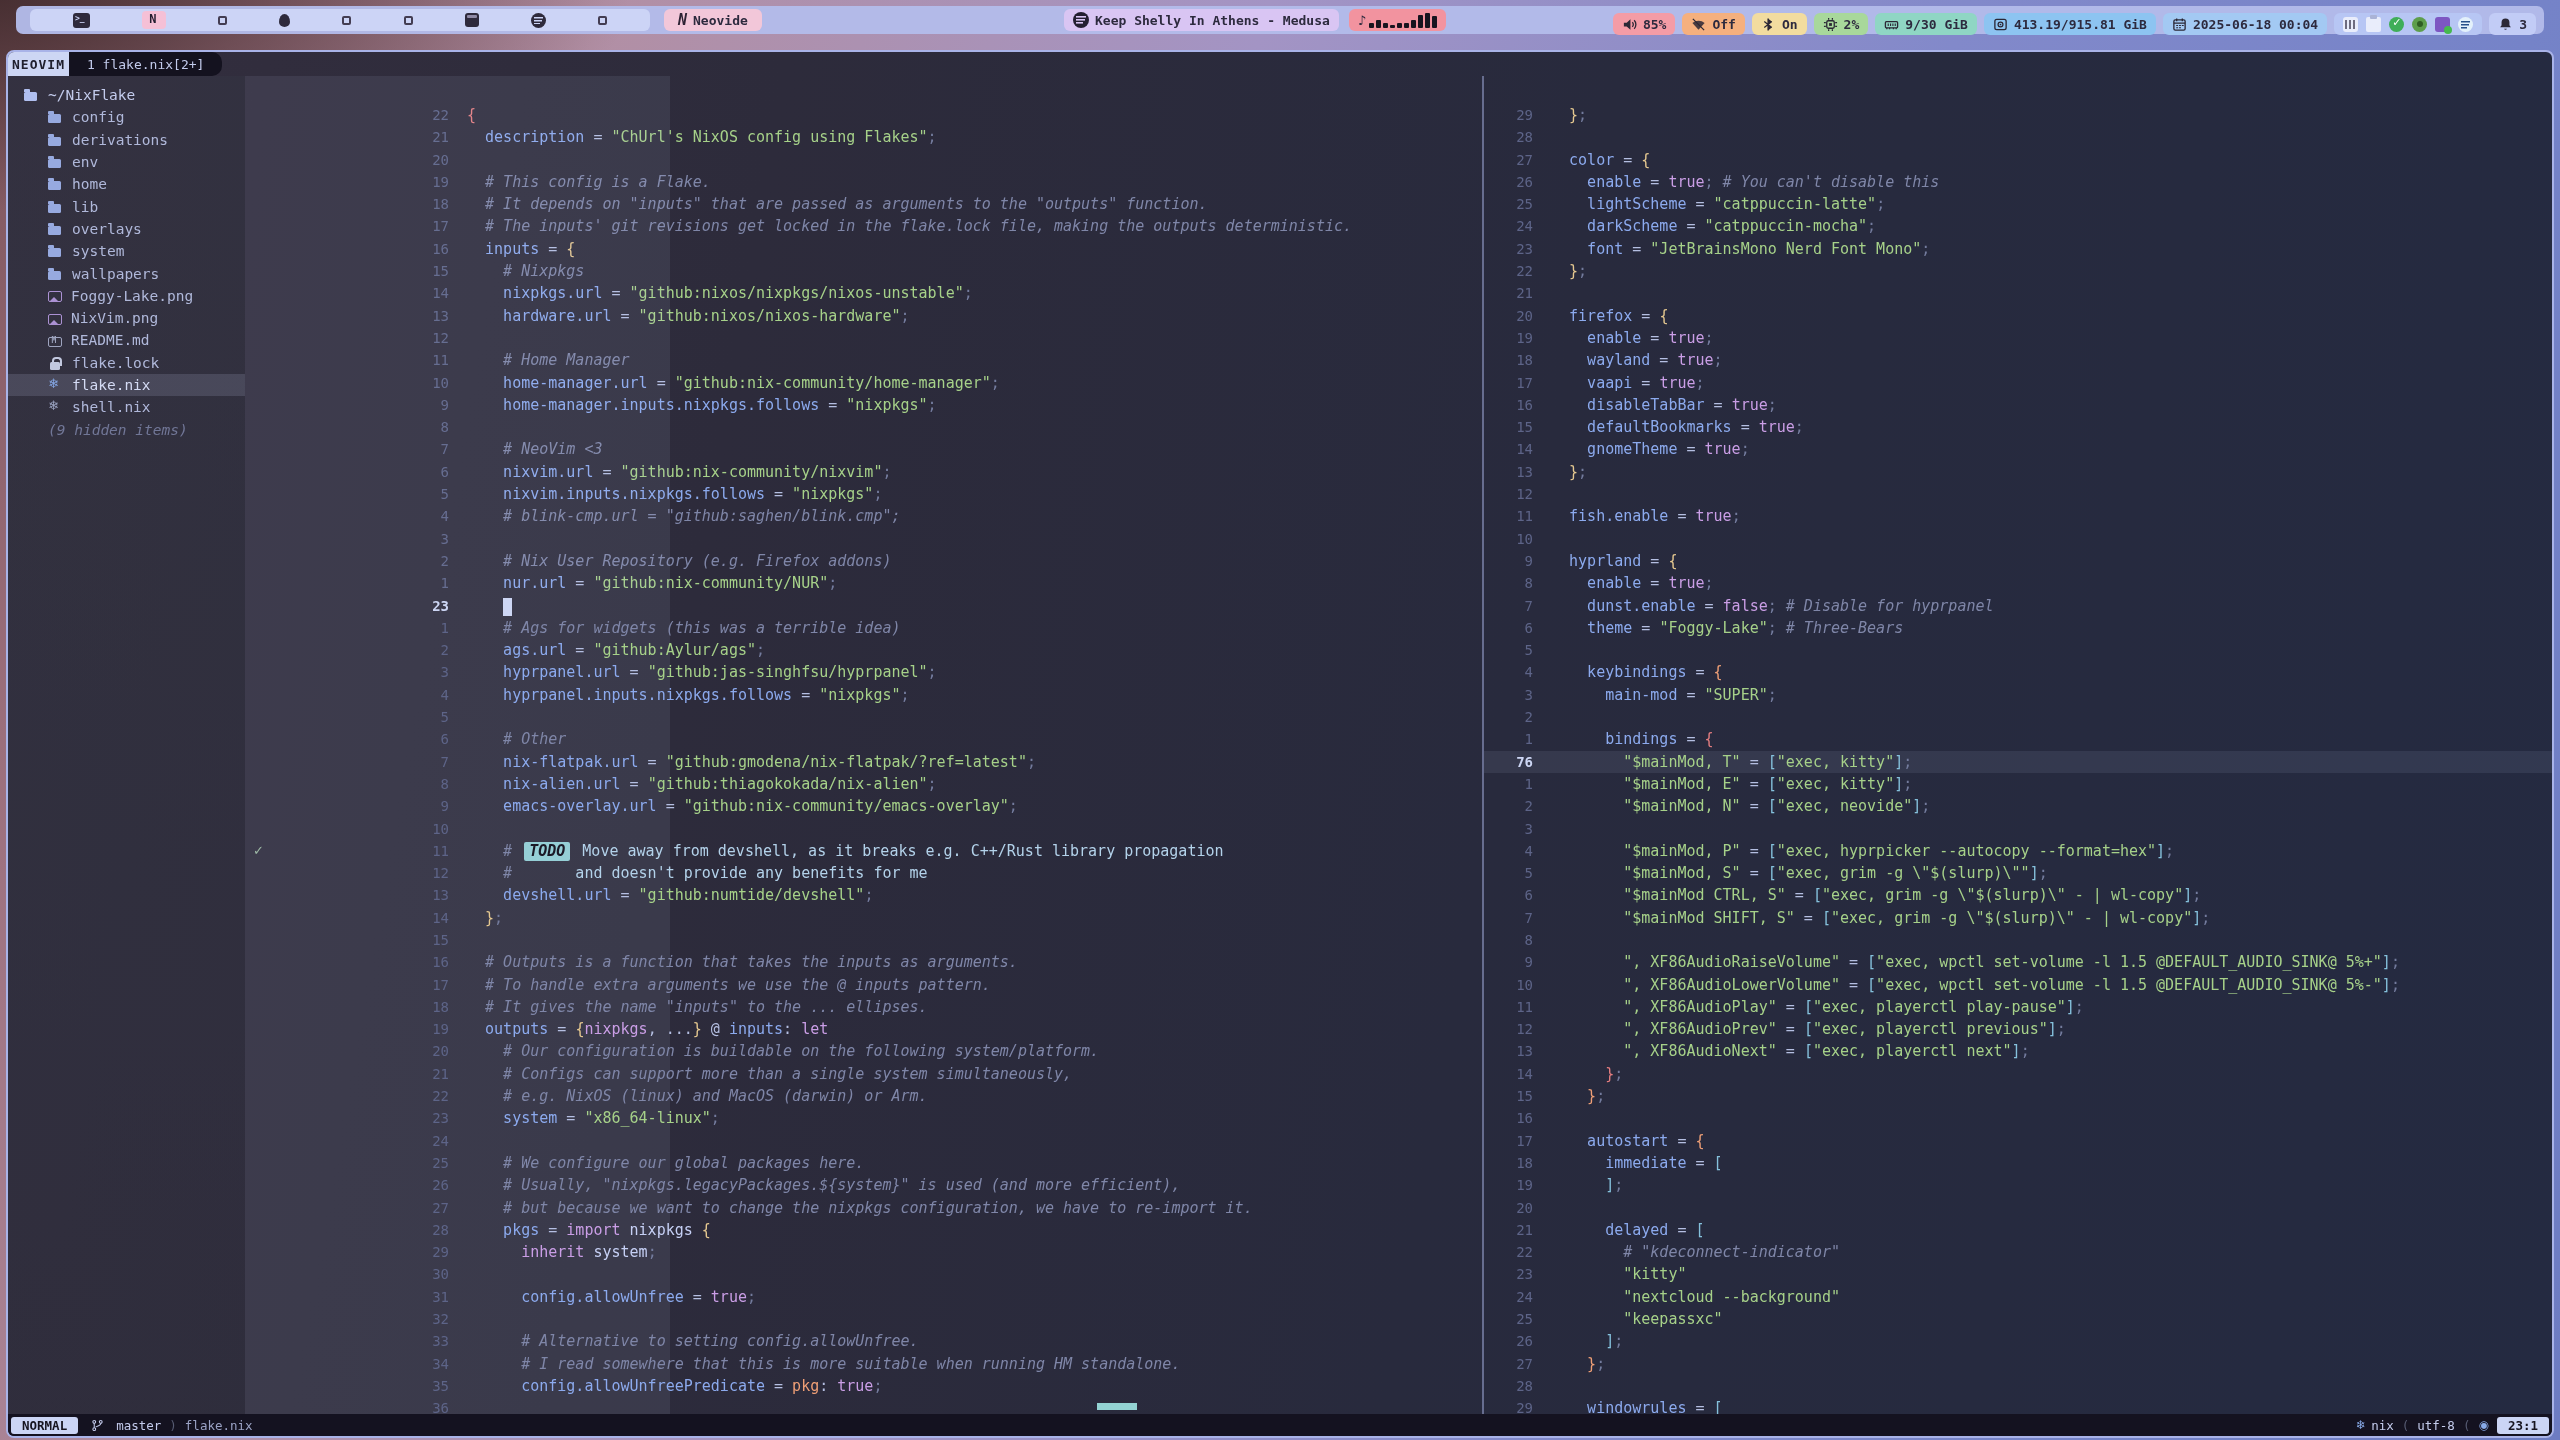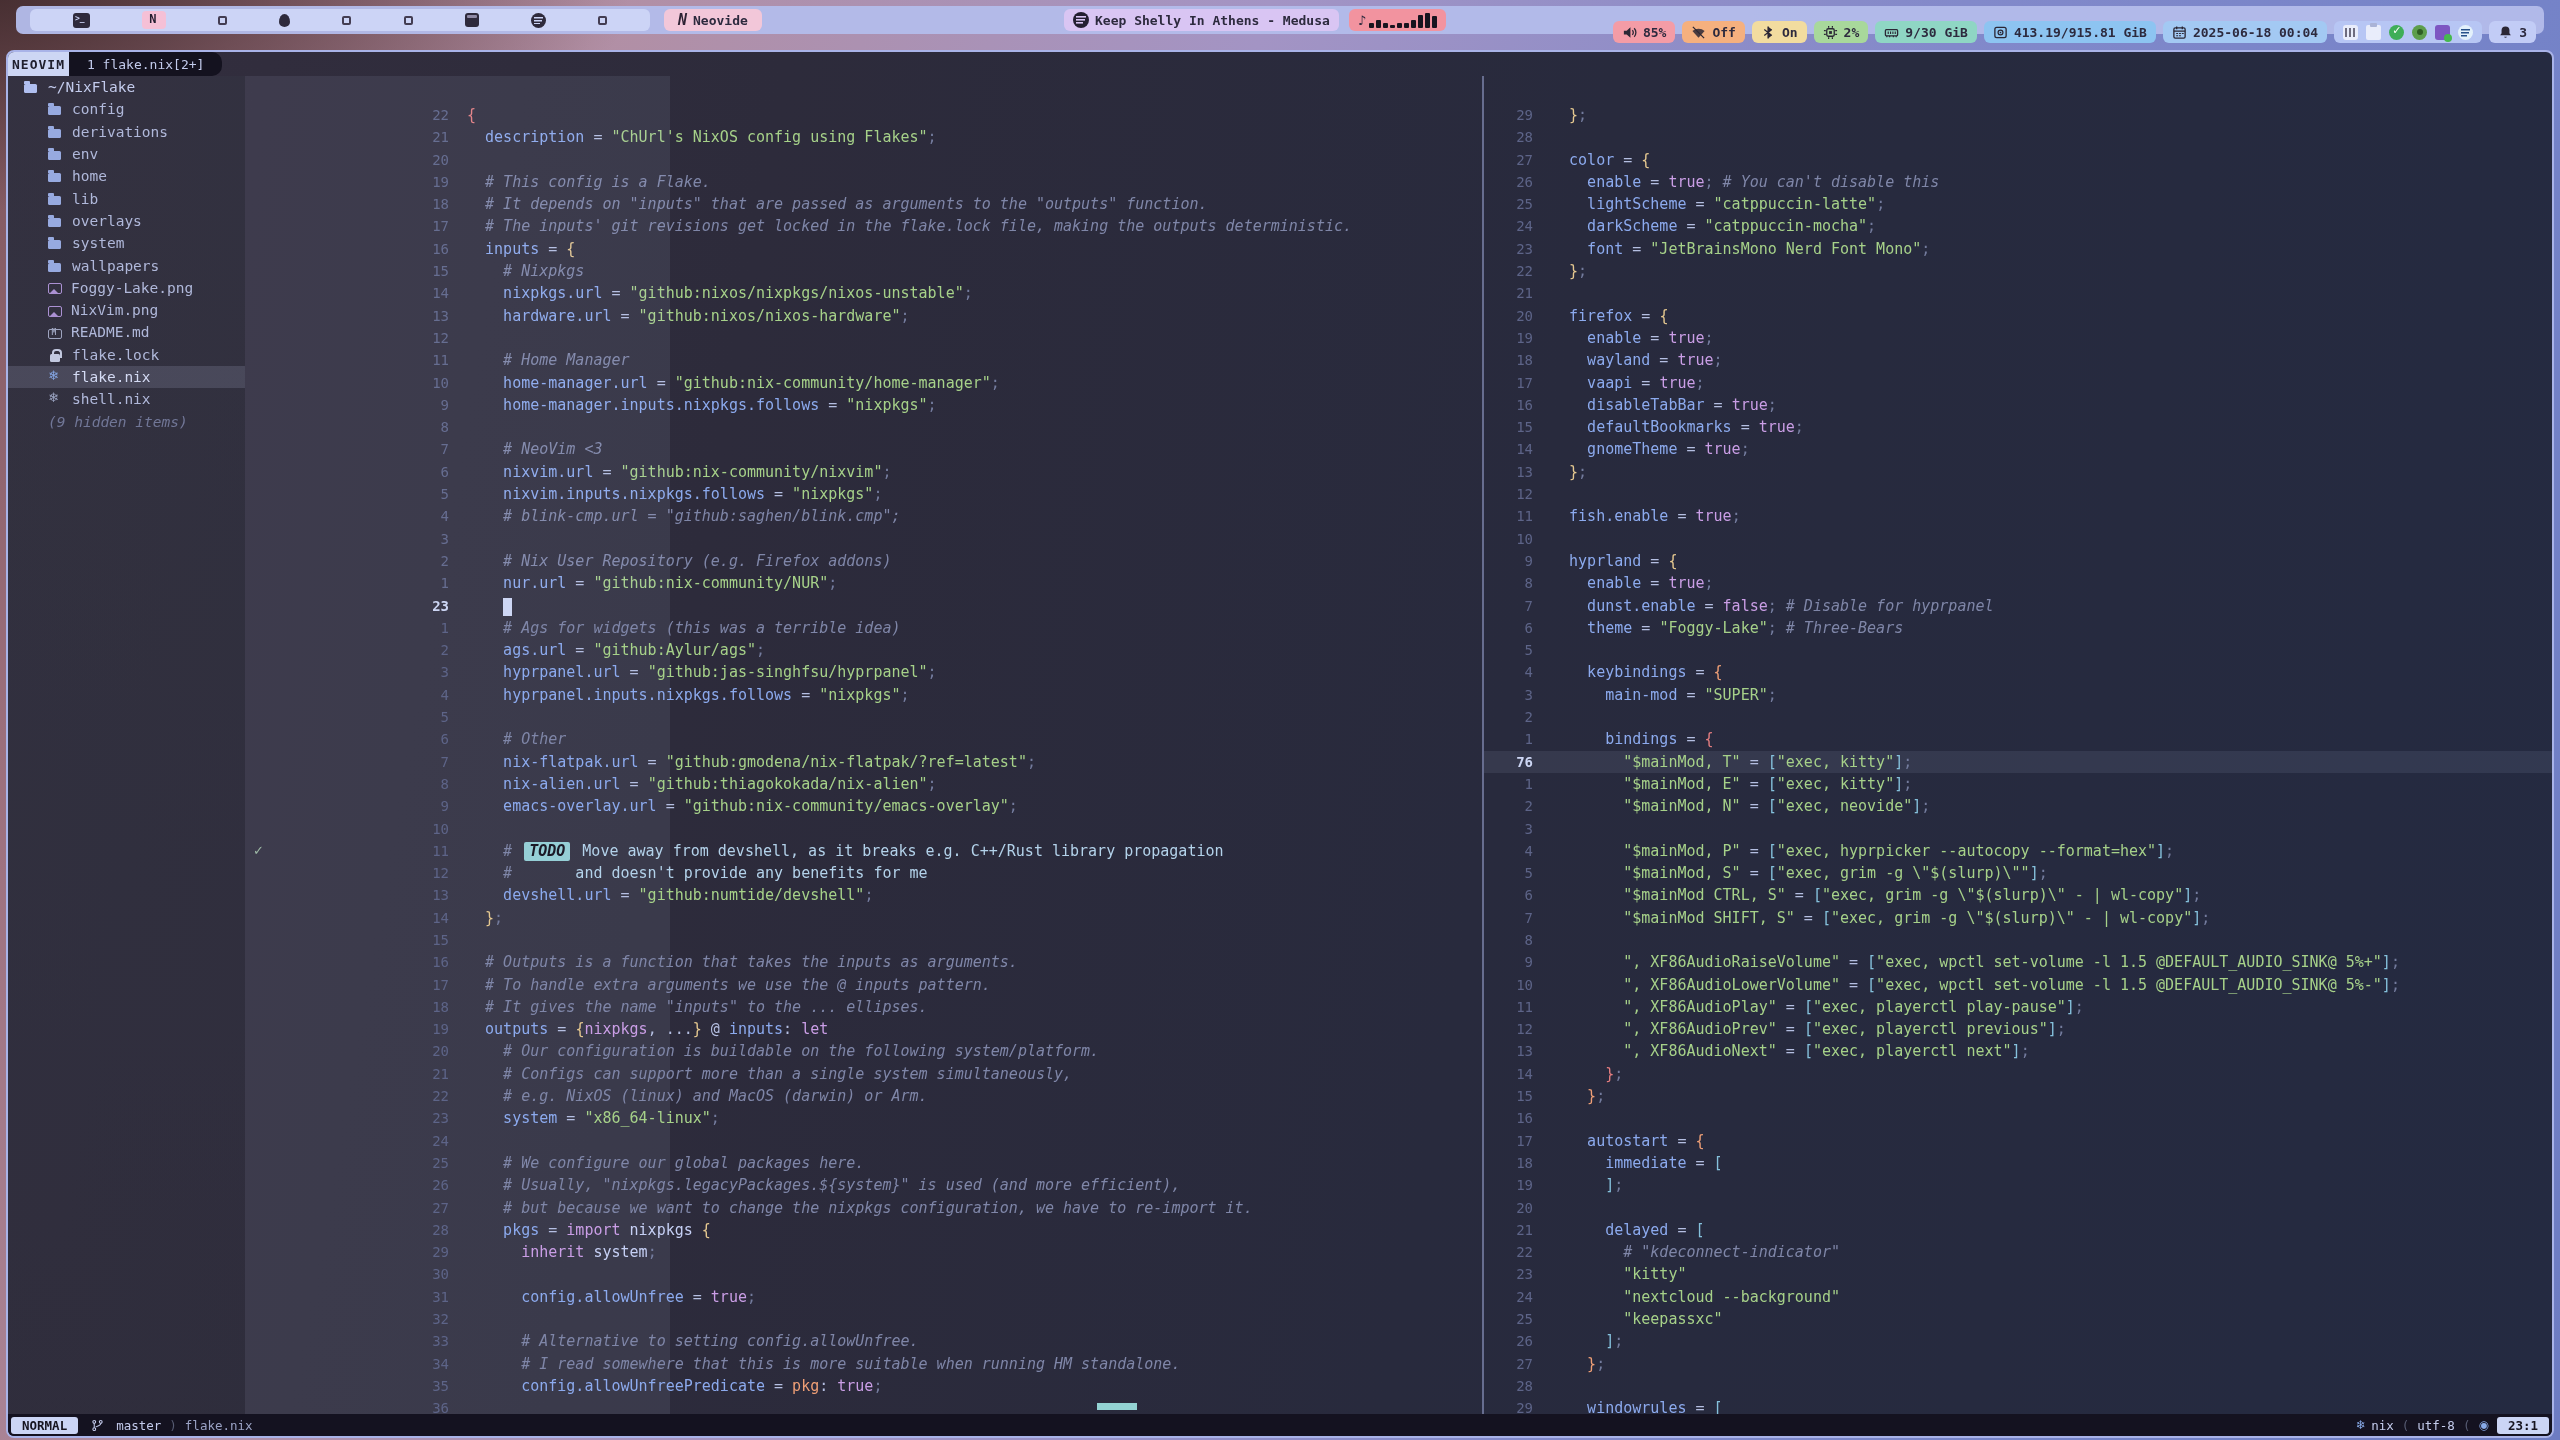--- a/index.html
+++ b/index.html
@@ -8,21 +8,21 @@
     font-family:"DejaVu Sans Mono", monospace;
     background:
       radial-gradient(900px 300px at 0% 0%, rgba(58,38,40,.8), rgba(58,38,40,0) 70%),
       linear-gradient(108deg,#7d545b 0%,#9b6f7c 8%,#b28fa4 20%,#a394c4 42%,#8289ca 65%,#7583c8 84%,#6d7cc2 100%);
   }
   
   .topbar { position:absolute; left:16px; right:16px; top:6px; height:28px;
     background:rgba(179,187,234,.96); border-radius:7px; }
   .bar-left { position:absolute; left:14px; top:3px; display:flex; gap:14px; }
   .bar-media { position:absolute; left:1048px; top:3px; display:flex; gap:10px; }
-  .bar-right { position:absolute; right:8px; top:15px; display:flex; gap:7px; }
+  .bar-right { position:absolute; right:8px; top:7px; display:flex; gap:7px; }
   .pill { height:22px; border-radius:6px; display:flex; align-items:center; gap:6px;
     padding:0 9px; font-size:13px; font-weight:bold; color:#2d2a3e; white-space:nowrap; }
   .ws-pill { width:620px; background:#ccd4f6; justify-content:space-around; padding:0 20px; }
   .title-pill { background:#f2c7d9; padding:0 14px; }
   .nv-logo { font-weight:bold; font-size:15px; color:#2d2234; font-style:italic; }
   .media-pill { background:#d9c5f3; }
   .cava-pill { background:#f2939f; gap:3px; }
   .cava { display:flex; align-items:flex-end; gap:2px; height:16px; }
   .cava i { width:5px; background:#17141f; border-radius:1px; display:block; }
   .note { font-family:"DejaVu Sans",sans-serif; font-size:13px; }
@@ -71,21 +71,21 @@
   
   .window { position:absolute; left:6px; right:6px; top:50px; bottom:2px;
     border:2px solid #a9b3e8; border-radius:8px; overflow:hidden;
     background:linear-gradient(100deg,#332e3e 0%,#2d2b3b 28%,#282a3d 58%,#242a41 100%); }
   .tabline { height:24px; display:flex; align-items:stretch; }
   .tab-neovim { background:#cdd6f4; color:#20202e; font-size:13px; font-weight:bold;
     letter-spacing:1px; display:flex; align-items:center; padding:0 4px; }
   .tab-file { background:#14121f; color:#c3cbec; font-size:13px; display:flex; align-items:center;
     padding:0 18px; border-radius:0 10px 10px 0; }
   .main { position:absolute; top:24px; left:0; right:0; bottom:22px; display:flex; }
-  .sidebar { width:237px; background:linear-gradient(180deg,rgba(16,14,24,.38),rgba(16,14,24,.5)); }
+  .sidebar { width:237px; background:linear-gradient(180deg,rgba(16,14,24,.38),rgba(16,14,24,.5)); padding-top:8px; }
   .pane { overflow:hidden;margin-top:28px; }
   .pane-left { width:1237px; }
   .divider { width:2px; background:rgba(166,176,225,.5); }
   .pane-right { flex:1; }
   
   .trow { height:22.3px; display:flex; align-items:center; gap:9px; padding-left:16px;
     font-size:14.5px; color:#aeb6d8; white-space:nowrap; }
   .trow.d1 { padding-left:40px; }
   .trow.root { color:#c3cbec; }
   .tsel { background:rgba(205,214,244,.15); color:#d6dcf5; }

